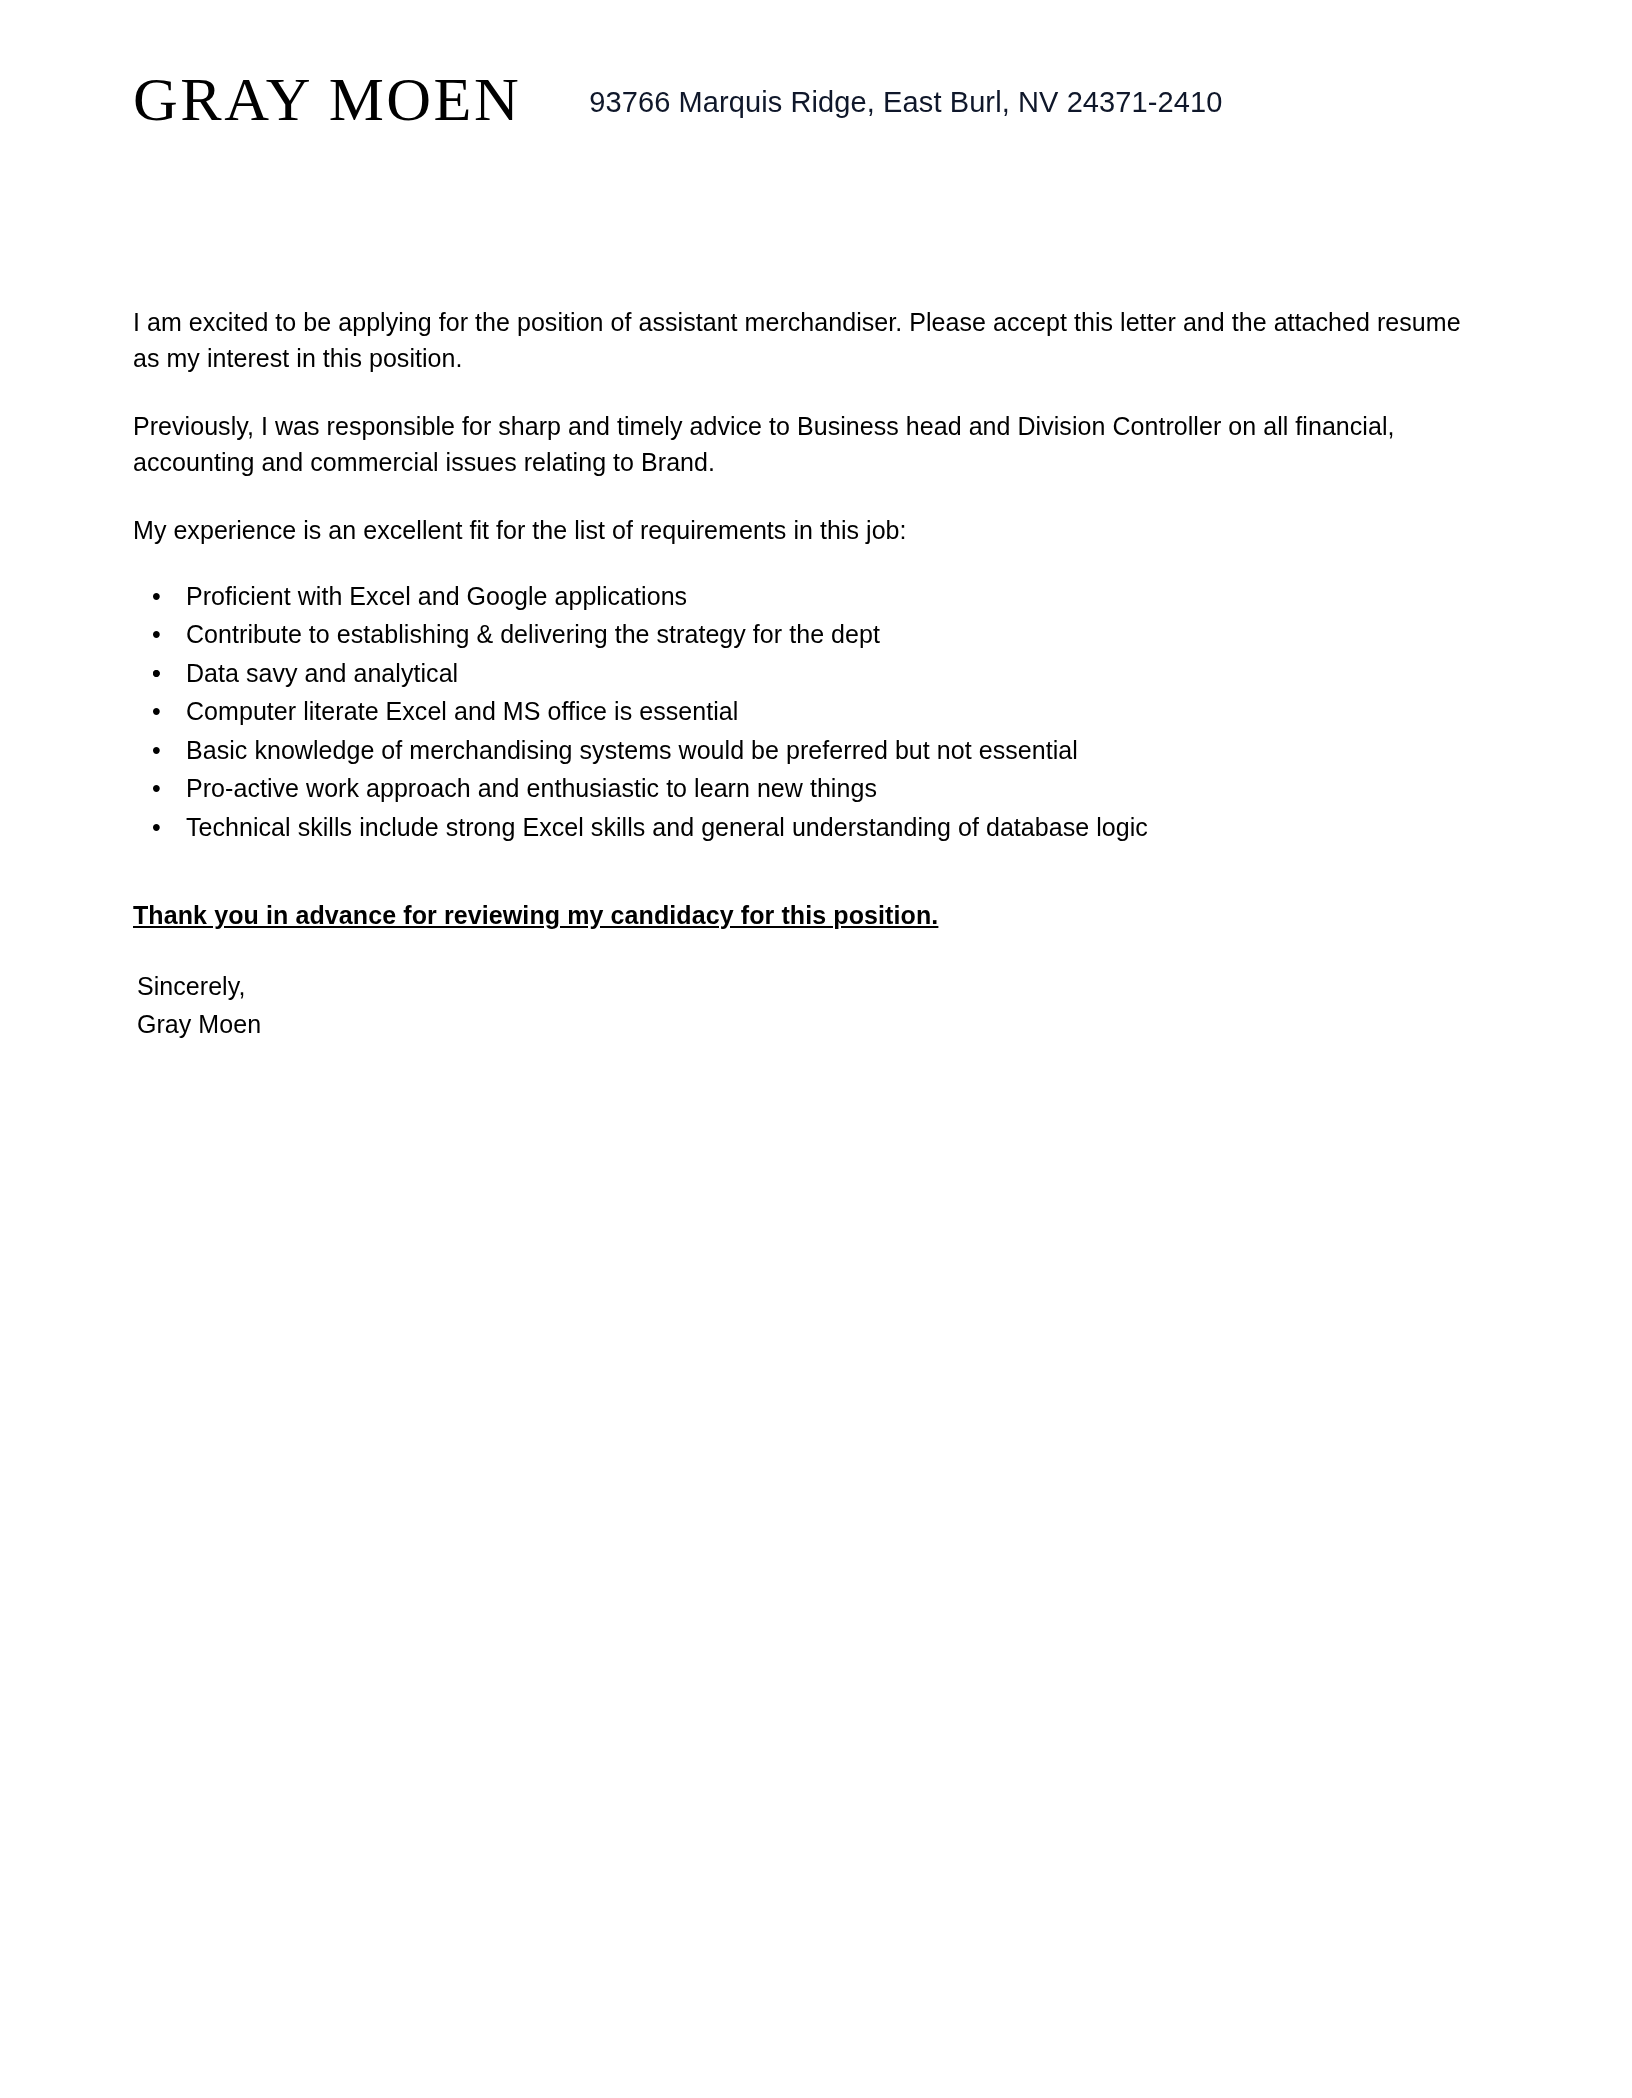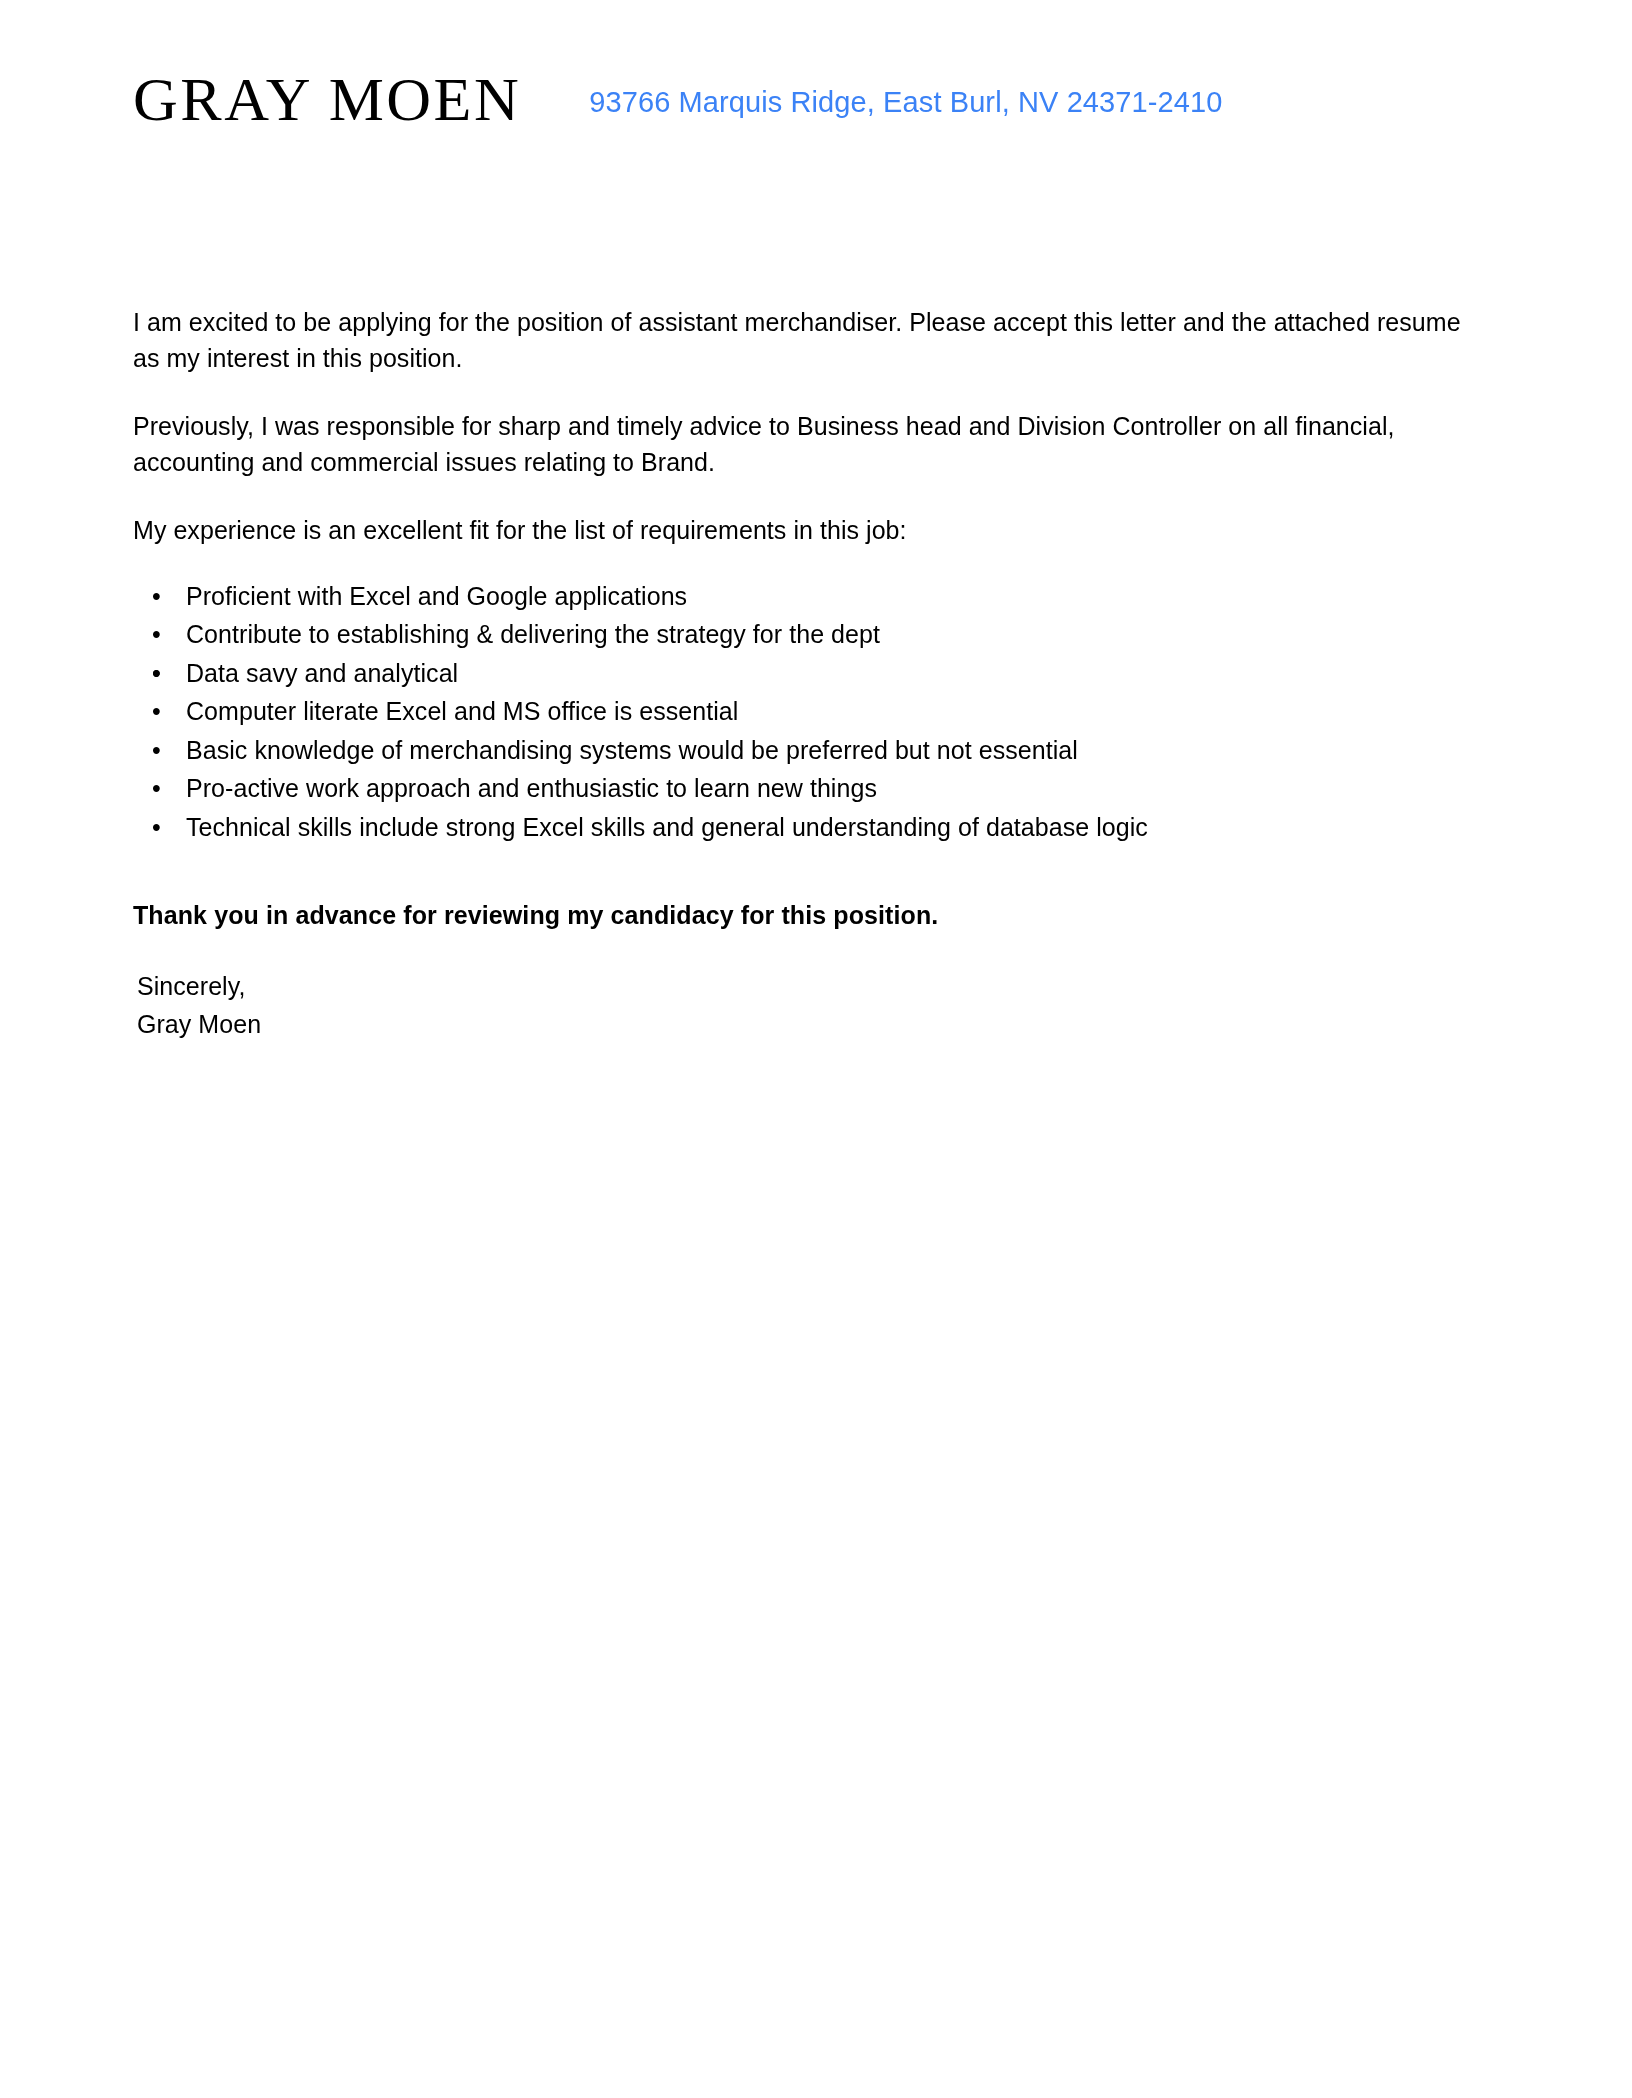--- a/index.html
+++ b/index.html
@@ -44,21 +44,21 @@
     color: #000;
   }
   .contact-line {
     font-family: "Liberation Sans", sans-serif;
     font-size: 29px;
     line-height: 1.0;
     font-weight: 400;
     letter-spacing: 0.1px;
     margin-left: 68px;
     white-space: nowrap;
-    color: #3b82f6;
+    color: #0f172a;
     position: relative;
     top: -8px;
   }
 
   
   .body-wrap {
     position: absolute;
     left: 133px;
     top: 305px;
     width: 1360px;
@@ -106,20 +106,21 @@
     font-size: 25px;
     line-height: 1.42;
   }
 
   .thanks {
     font-size: 25px;
     font-weight: 700;
     line-height: 1.42;
     letter-spacing: 0.1px;
     margin: 53px 0 33px 0;
+    text-decoration: underline;
   }
 
   .signoff {
     font-size: 25px;
     font-weight: 400;
     line-height: 1.55;
     letter-spacing: 0.05px;
     margin: 4px;
   }
   .signoff div { margin: 0; }

